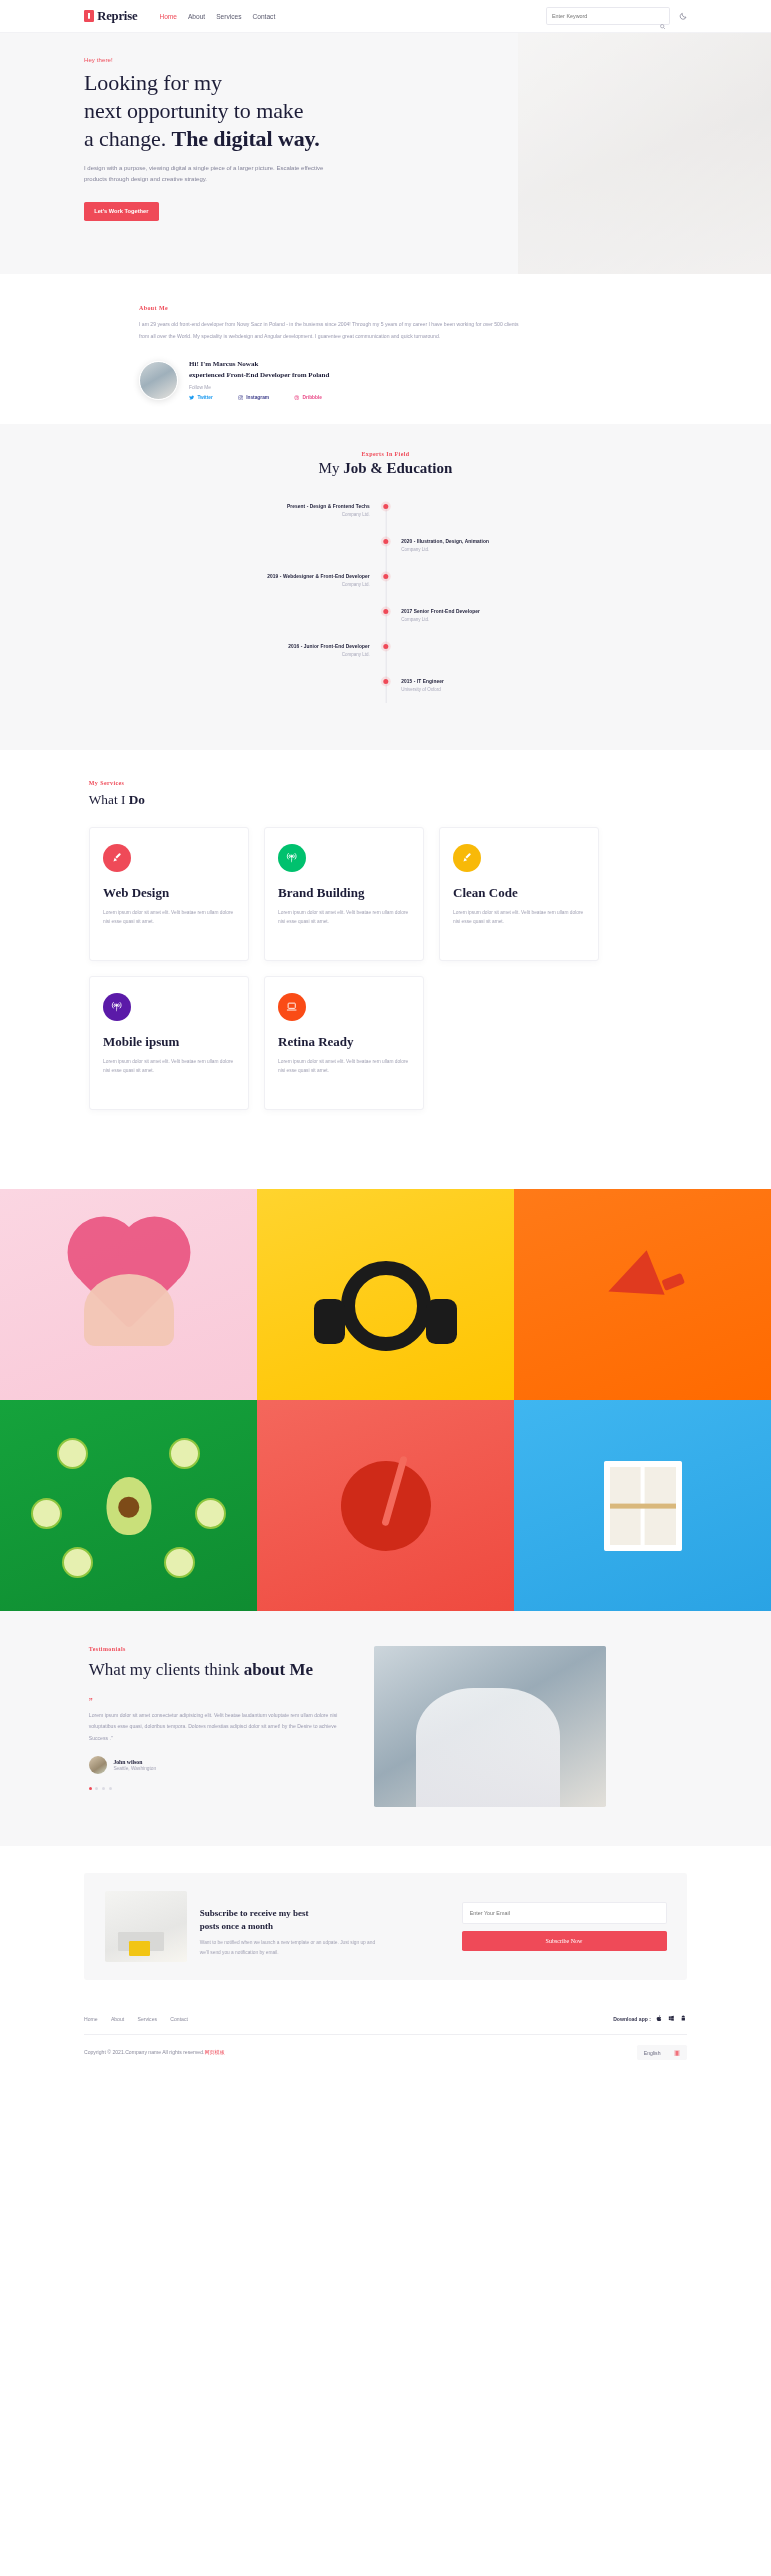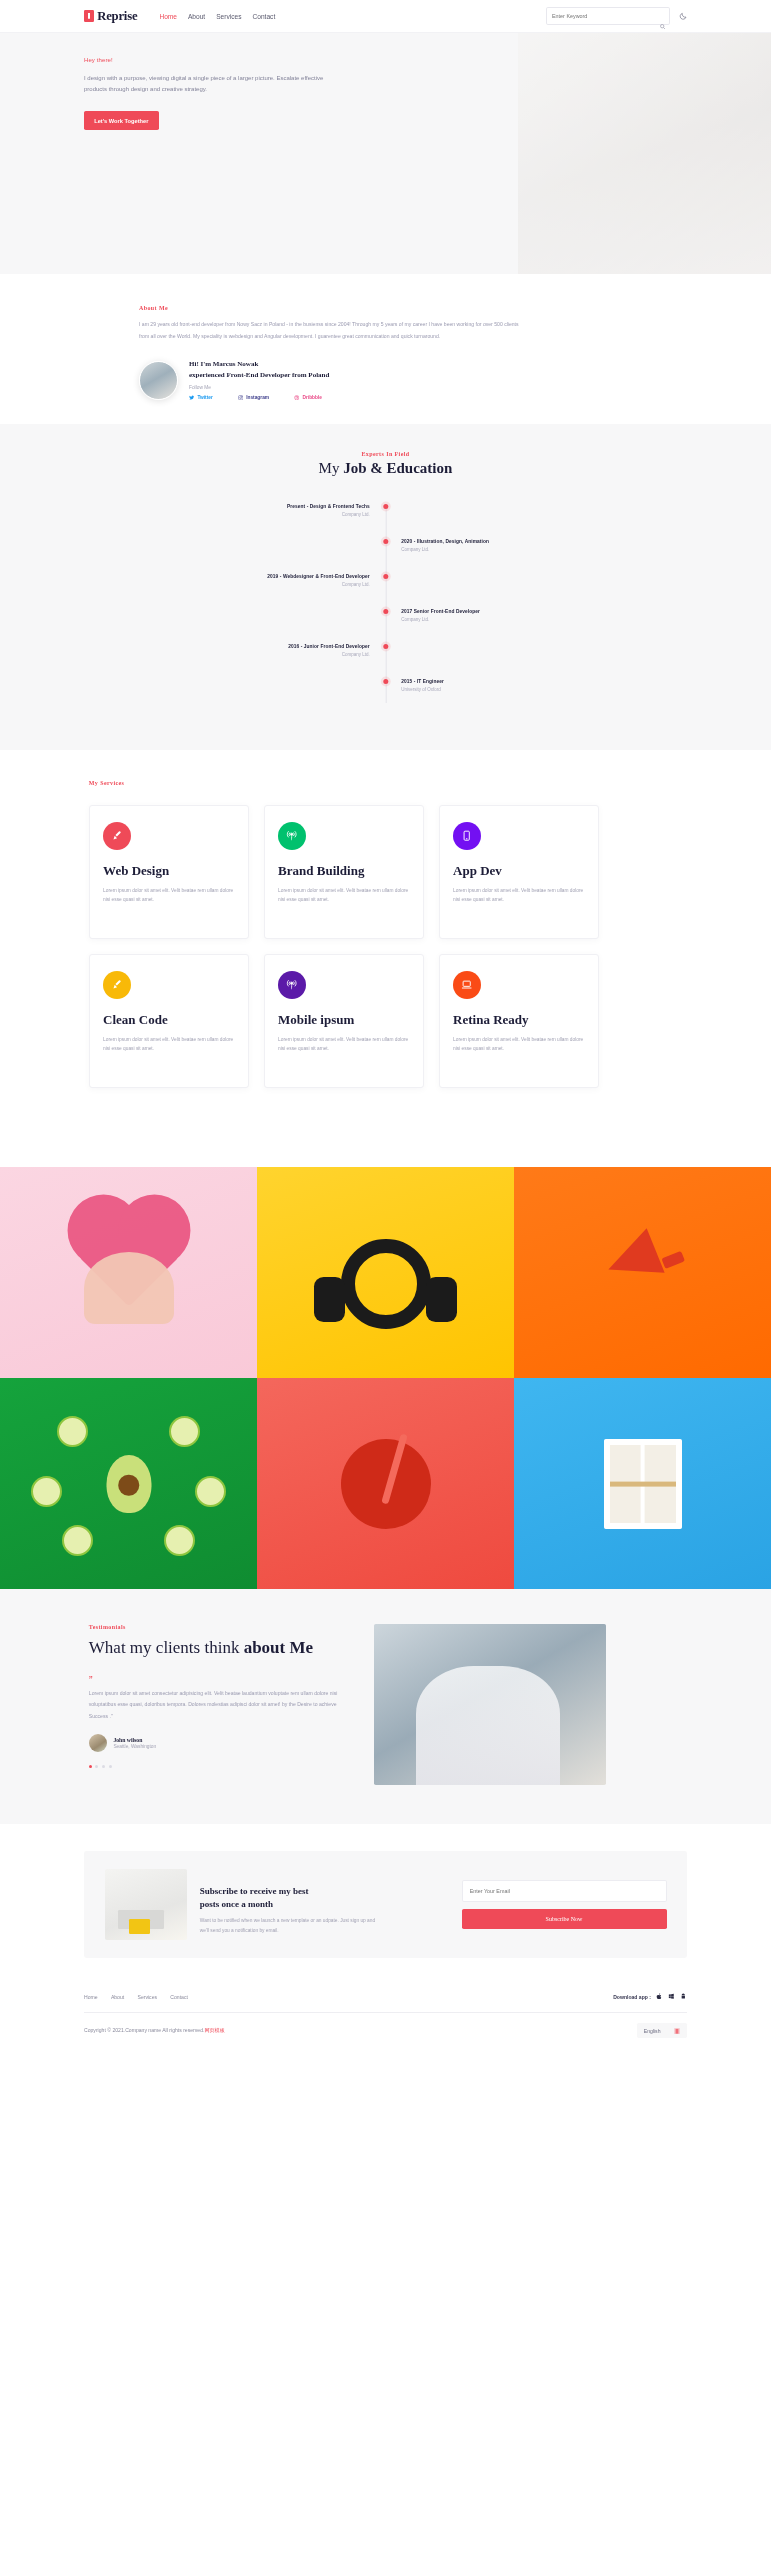--- a/index.html
+++ b/index.html
@@ -351,20 +351,25 @@
         <path d="M20 14.5A8.5 8.5 0 0 1 9.5 4a8.5 8.5 0 1 0 10.5 10.5z"></path>
       </svg>
     </div>
   </div>
 </div>
 
 <section class="hero">
   <div class="hero-photo"></div>
   <div class="hero-inner">
     <div class="eyebrow">Hey there!</div>
+    <h1>
+      <span>Looking for my</span><br>
+      <span>next opportunity to make</span><br>
+      <span>a change. </span><b>The digital way.</b>
+    </h1>
     <p>I design with a purpose, viewing digital a single piece of a larger picture. Escalate effective products through design and creative strategy.</p>
     <button class="btn-primary">Let's Work Together</button>
   </div>
 </section>
 
 <section class="about">
   <div class="about-inner">
     <div class="eyebrow serifed">About Me</div>
     <p class="about-text">I am 29 years old front-end developer from Nowy Sacz in Poland - in the busienss since 2004! Through my 5 years of my career I have been working for over 500 clients from all over the World. My speciality is webdesign and Angular development. I guarentee great communication and quick turnaround.</p>
 
@@ -464,20 +469,21 @@
         <div class="tl-sub">University of Oxford</div>
       </div>
     </div>
 
   </div>
 </section>
 
 <section class="services">
   <div class="services-inner">
     <div class="eyebrow serifed">My Services</div>
+    <h2><span>What I </span><b>Do</b></h2>
 
     <div class="card-grid">
 
       <div class="svc-card">
         <div class="svc-icon" style="background:#ef4a58">
           <svg viewBox="0 0 24 24" fill="currentColor">
               <path d="M19.5 3.2a2 2 0 0 0-2.8 0l-7.4 7.4 3.1 3.1 7.4-7.4a2 2 0 0 0-.3-3.1zM7.8 12.3 5.2 19.8l7.5-2.6-4.9-4.9z"></path>
             </svg>
         </div>
         <div class="svc-title">Web Design</div>
@@ -489,30 +495,20 @@
           <svg viewBox="0 0 24 24" fill="none" stroke="currentColor" stroke-width="1.8">
               <circle cx="12" cy="9" r="2.4" fill="currentColor"></circle>
               <path d="M8.3 12.7a5 5 0 0 1 0-7.4M15.7 5.3a5 5 0 0 1 0 7.4M5.5 15.5a9 9 0 0 1 0-13M18.5 2.5a9 9 0 0 1 0 13"></path>
               <path d="M10.9 13.4h2.2l-.6 8h-1l-.6-8z" fill="currentColor" stroke="none"></path>
             </svg>
         </div>
         <div class="svc-title">Brand Building</div>
         <div class="svc-desc">Lorem ipsum dolor sit amet elit. Velit beatae rem ullam dolore nisi esse quasi sit amet.</div>
       </div>
 
-      <div class="svc-card">
-        <div class="svc-icon" style="background:#7310f2">
-          <svg viewBox="0 0 24 24" fill="none" stroke="currentColor" stroke-width="2">
-              <rect x="6.5" y="2.5" width="11" height="19" rx="2"></rect>
-              <line x1="10.5" y1="18.5" x2="13.5" y2="18.5"></line>
-            </svg>
-        </div>
-        <div class="svc-title">App Dev</div>
-        <div class="svc-desc">Lorem ipsum dolor sit amet elit. Velit beatae rem ullam dolore nisi esse quasi sit amet.</div>
-      </div>
 
       <div class="svc-card">
         <div class="svc-icon" style="background:#f8b908">
           <svg viewBox="0 0 24 24" fill="currentColor">
               <path d="M19.5 3.2a2 2 0 0 0-2.8 0l-7.4 7.4 3.1 3.1 7.4-7.4a2 2 0 0 0-.3-3.1zM7.8 12.3 5.2 19.8l7.5-2.6-4.9-4.9z"></path>
             </svg>
         </div>
         <div class="svc-title">Clean Code</div>
         <div class="svc-desc">Lorem ipsum dolor sit amet elit. Velit beatae rem ullam dolore nisi esse quasi sit amet.</div>
       </div>

